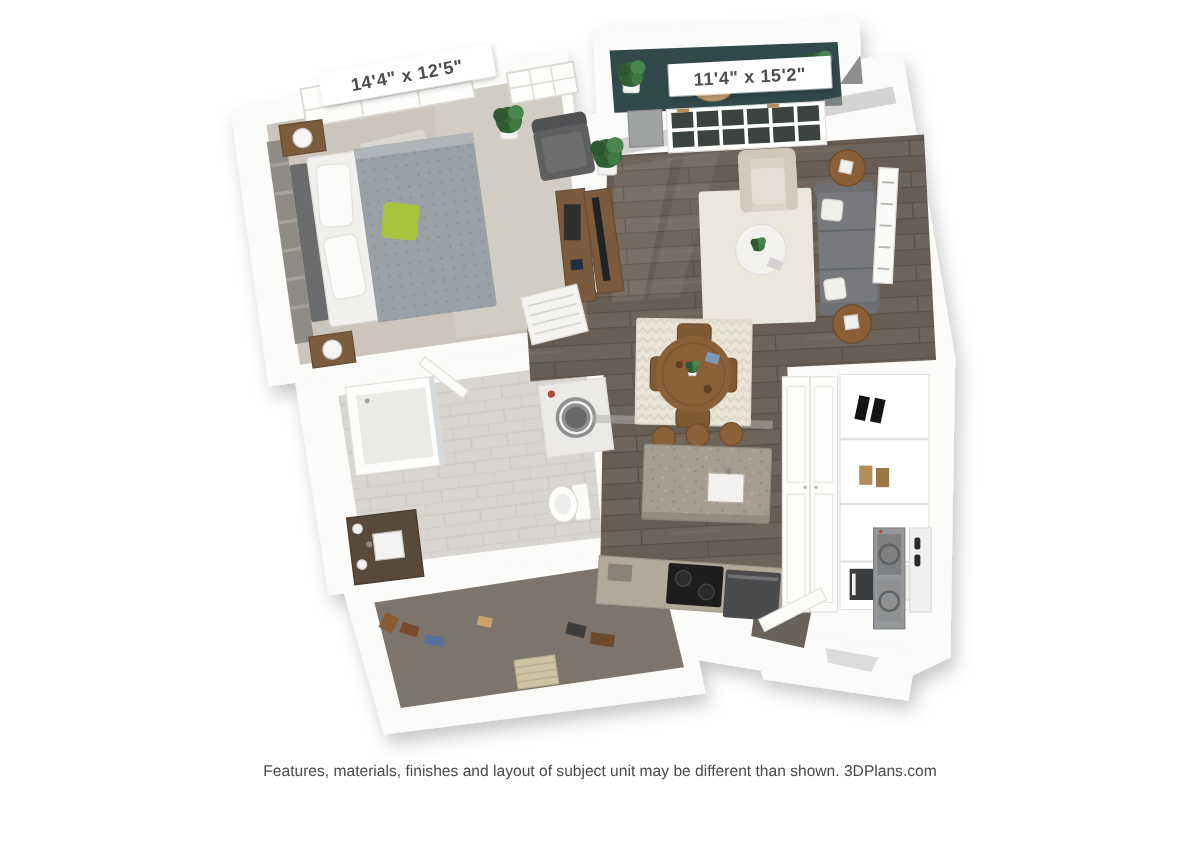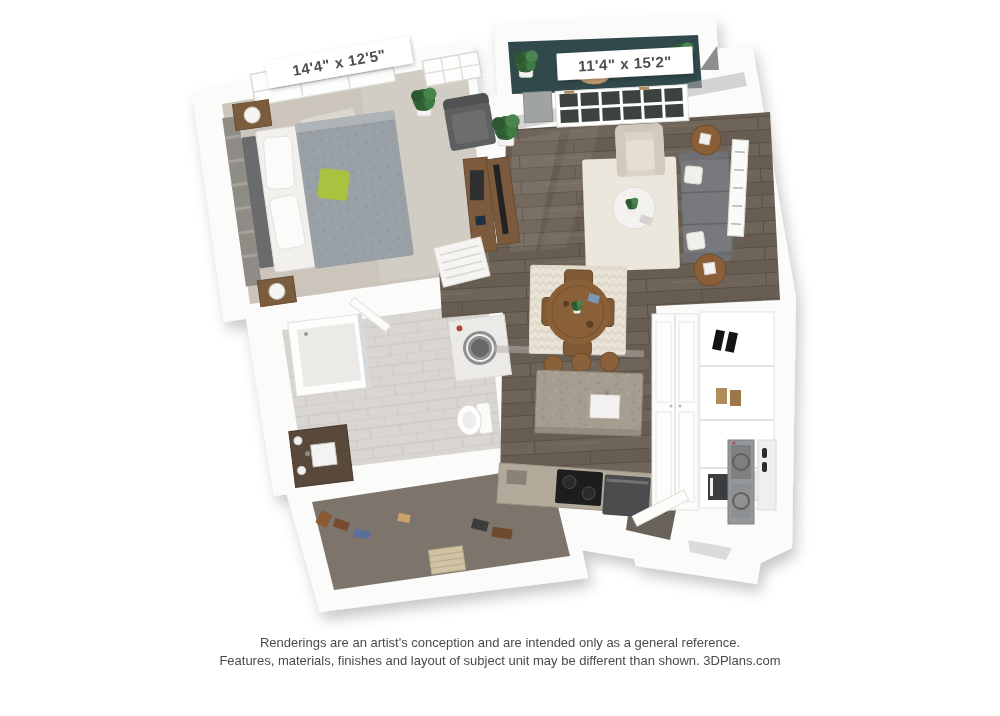--- a/index.html
+++ b/index.html
@@ -321,16 +321,15 @@
     <rect x="266" y="49" width="146" height="27" rx="1" fill="#ffffff" filter="url(#plaqueShadow)"></rect>
     <text class="dim-label" x="339" y="68" text-anchor="middle" fill="#4d4d4d">14'4" x 12'5"</text>
   </g>
   <g transform="rotate(-3 625 64)">
     <rect x="557" y="50" width="136" height="27" rx="1" fill="#ffffff" filter="url(#plaqueShadow)"></rect>
     <text class="dim-label" x="625" y="69" text-anchor="middle" fill="#4d4d4d">11'4" x 15'2"</text>
   </g>
 </svg>
 
 <div class="disclaimer">
-  <div>Renderings are an artist's conception and are intended only as a general reference.</div>
   <div>Features, materials, finishes and layout of subject unit may be different than shown. 3DPlans.com</div>
 </div>
 </div>
 
 </body></html>

